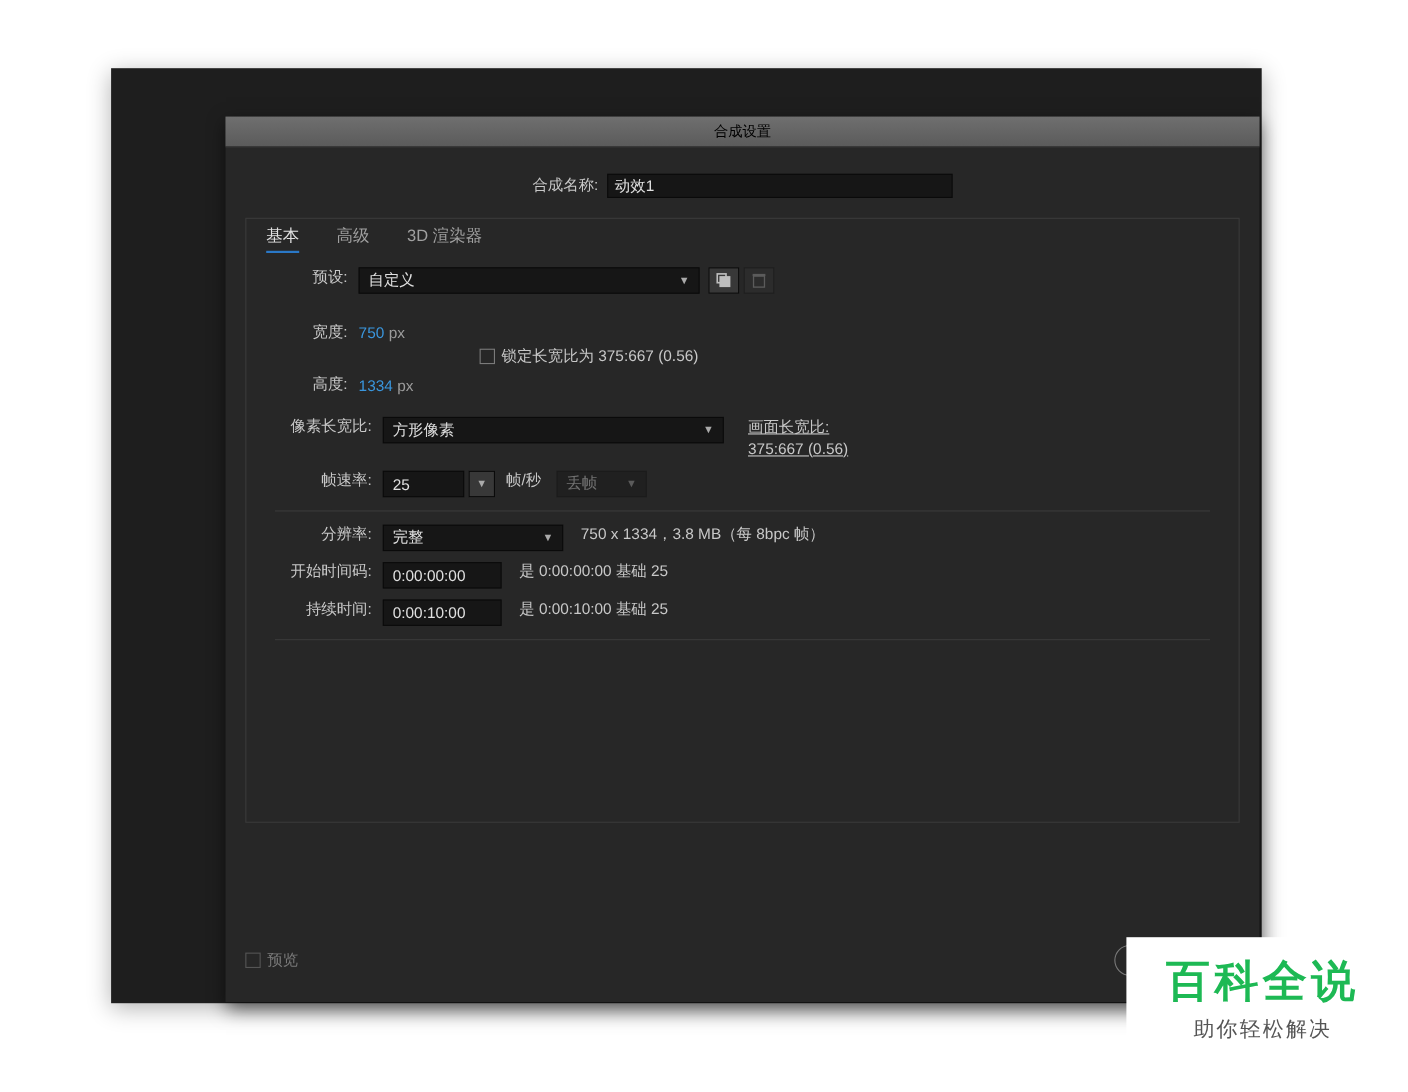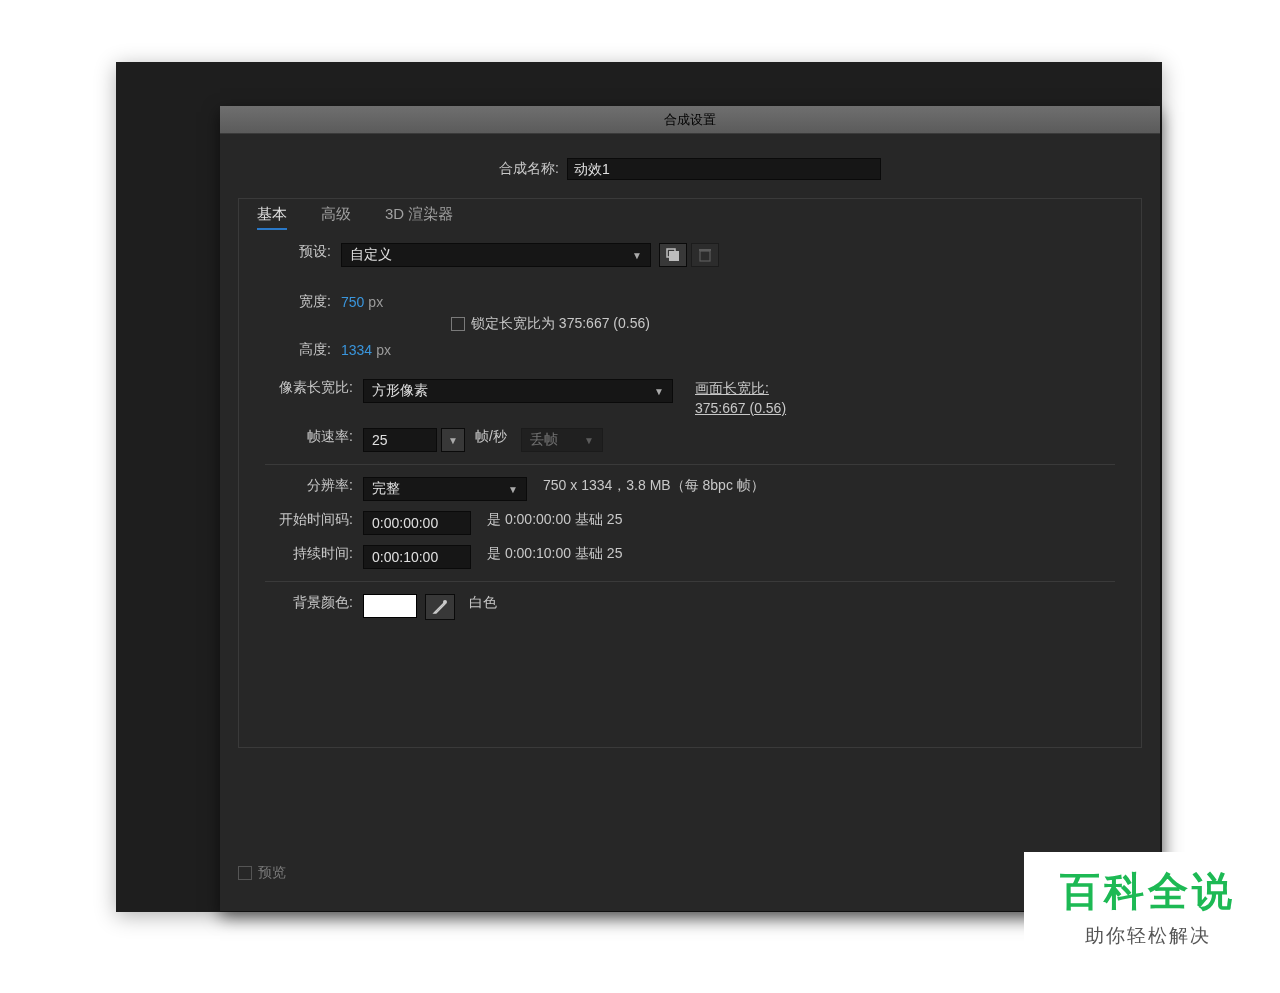--- a/index.html
+++ b/index.html
@@ -7,21 +7,21 @@
     background: #fff;
     font-family: "Microsoft YaHei", -apple-system, Arial, sans-serif;
     font-size: 14px;
     color: #c8c8c8;
     width: 1280px;
     height: 993px;
     position: relative;
   }
   .canvas {
     position: absolute;
-    left: 116px;
+    left: 101px;
     top: 62px;
     width: 1046px;
     height: 850px;
     background: #1e1e1e;
     box-shadow: 0 4px 20px rgba(0,0,0,0.3);
   }
   .dialog {
     position: absolute;
     left: 104px;
     top: 44px;
@@ -257,31 +257,20 @@
           </div>
 
           <div class="row">
             <span class="rlabel">持续时间:</span>
             <div class="text-input">0:00:10:00</div>
             <span style="margin-left:16px;">是 0:00:10:00 基础 25</span>
           </div>
 
           <div class="divider"></div>
 
-          <div class="row" style="margin-top:8px;">
-            <span class="rlabel">背景颜色:</span>
-            <div class="swatch" style="background:#ffffff"></div>
-            <div class="eyedrop-btn">
-              <svg width="16" height="16" viewBox="0 0 16 16">
-                <path d="M13 3 L9 7 L4 12 L2 14 L4 14 L9 9 L13 5 Z" fill="none" stroke="#ccc" stroke-width="1.3"></path>
-                <circle cx="13" cy="3" r="2" fill="#ccc"></circle>
-              </svg>
-            </div>
-            <span style="margin-left:14px;">白色</span>
-          </div>
 
         </div>
       </div>
 
     </div>
 
     <div class="footer">
       <div class="preview-chk">
         <span class="chk" style="border-color:#555;"></span>
         <span>预览</span>

